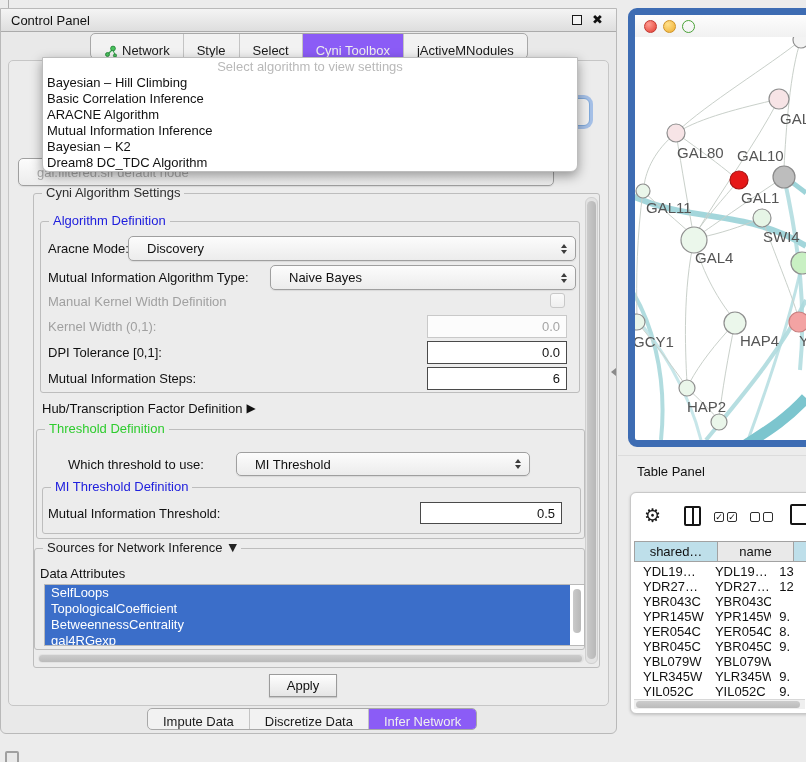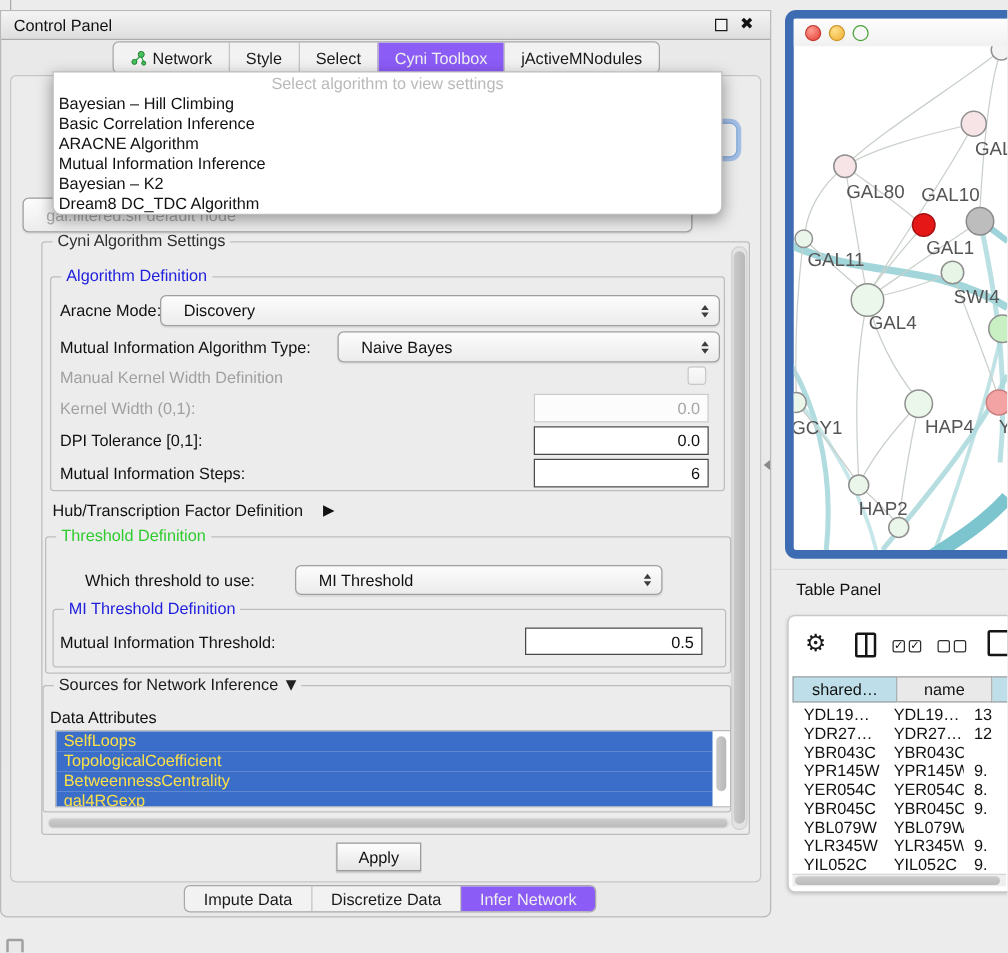--- a/index.html
+++ b/index.html
@@ -5,38 +5,38 @@
   *{box-sizing:border-box;margin:0;padding:0}
   body{margin:0;background:#ECECEC}
   #root{position:relative;width:806px;height:762px;background:#ECECEC;overflow:hidden;
         font-family:"Liberation Sans",sans-serif;font-size:13px;color:#111}
   .abs{position:absolute}
   .bold{font-weight:normal}
   .grayed{color:#A0A0A0}
   .glyph{font-family:"DejaVu Sans",sans-serif}
   .titlebar{background:linear-gradient(#F4F4F4,#DEDEDE);border-bottom:1px solid #ABABAB}
   .tabgroup{display:flex;border:1px solid #A8A8A8;border-radius:5px;overflow:hidden;background:#F2F2F2;height:26px}
-  .tab{padding:0 13px;border-left:1px solid #C4C4C4;display:flex;align-items:center;gap:5px;white-space:nowrap;color:#1A1A1A}
+  .tab{padding:0 13px;border-left:1px solid #C4C4C4;display:flex;align-items:flex-end;gap:5px;white-space:nowrap;color:#1A1A1A}
   .tab:first-child{border-left:none}
   .tab.sel{background:#8b5cf6;color:#EFEFEF}
   .dropdown{background:#FFF;border:1px solid #BDBDBD;border-radius:0 0 7px 7px;box-shadow:0 4px 12px rgba(0,0,0,.38)}
   .ddhead{color:#B9B9B9;text-align:center;height:17px;line-height:17px}
   .ddi{height:16px;line-height:16px;padding-left:4px;white-space:nowrap}
   .grp{border:1px solid #BDBDBD;border-radius:3px}
   .gtitle{position:absolute;top:-9px;left:8px;background:#ECECEC;padding:0 4px;line-height:16px;white-space:nowrap}
   .combo{background:linear-gradient(#FCFCFC,#ECECEC);border:1px solid #9F9F9F;border-radius:5px;
          display:flex;align-items:center;padding-left:18px;box-shadow:0 1px 1px rgba(0,0,0,.08)}
   .spin{position:absolute;right:8px;top:50%;transform:translateY(-50%);display:flex;flex-direction:column;gap:2px}
   .spin i{display:block;width:0;height:0;border-left:3.5px solid transparent;border-right:3.5px solid transparent}
   .spin .u{border-bottom:4.5px solid #3C3C3C}
   .spin .d{border-top:4.5px solid #3C3C3C}
   .tfield{background:#FFF;border:1px solid #4A4A4A;display:flex;align-items:center;justify-content:flex-end;padding:0 6px}
   .tfield.dis{border:1px solid #C9C9C9;background:#FCFCFC;color:#A5A5A5}
   .flabel{display:flex;align-items:center}
-  .listsel{height:16px;line-height:16px;padding-left:6px;color:#fde047;background:#3B6EC9;white-space:nowrap}
+  .listsel{height:16px;line-height:16px;padding-left:6px;color:#ffffff;background:#3B6EC9;white-space:nowrap}
   .btn{background:linear-gradient(#FEFEFE,#E5E5E5);border:1px solid #9B9B9B;border-radius:0;
        display:flex;align-items:center;justify-content:center;box-shadow:0 1px 1px rgba(0,0,0,.15)}
   .vtrack{background:#E3E3E3;border:1px solid #D0D0D0;border-radius:6px}
   .vthumb{position:absolute;background:linear-gradient(90deg,#CACACA,#B8B8B8);border-radius:5px}
   .hthumb{position:absolute;background:linear-gradient(#CCCCCC,#BBBBBB);border-radius:5px}
   .tl{width:13px;height:13px;border-radius:50%;border:1px solid}
   .hcell{display:flex;align-items:center;justify-content:center;border:1px solid #A2A2A2;border-left:none;height:21px;overflow:hidden}
   .trow{display:flex;height:15px}
   .tcell{height:15px;line-height:15px;overflow:hidden;white-space:nowrap}
   .c1{width:84px;padding-left:9px}.c2{width:76px;padding-left:9px}.c3{width:40px;padding-left:8px}
@@ -143,21 +143,21 @@
   <div class="abs flabel bold" style="left:48px;top:341px;height:23px">DPI Tolerance [0,1]:</div>
   <div class="abs tfield" style="left:427px;top:341px;width:140px;height:23px">
     <span>0.0</span>
   </div>
 
   <div class="abs flabel bold" style="left:48px;top:367px;height:23px">Mutual Information Steps:</div>
   <div class="abs tfield" style="left:427px;top:367px;width:140px;height:23px">
     <span>6</span>
   </div>
 
-  <div class="abs flabel" style="left:42px;top:399px;height:18px;gap:16px">
+  <div class="abs flabel" style="left:42px;top:399px;height:18px;gap:4px">
     <span>Hub/Transcription Factor Definition</span>
     <span class="glyph" style="font-size:12px;color:#111">▶</span>
   </div>
 
   <div class="abs grp" style="left:36px;top:429px;width:549px;height:110px">
     <span class="gtitle" style="color:#2ECC2E">Threshold Definition</span>
   </div>
 
   <div class="abs flabel bold" style="left:68px;top:452px;height:24px">Which threshold to use:</div>
   <div class="abs combo" style="left:236px;top:452px;width:294px;height:24px">

